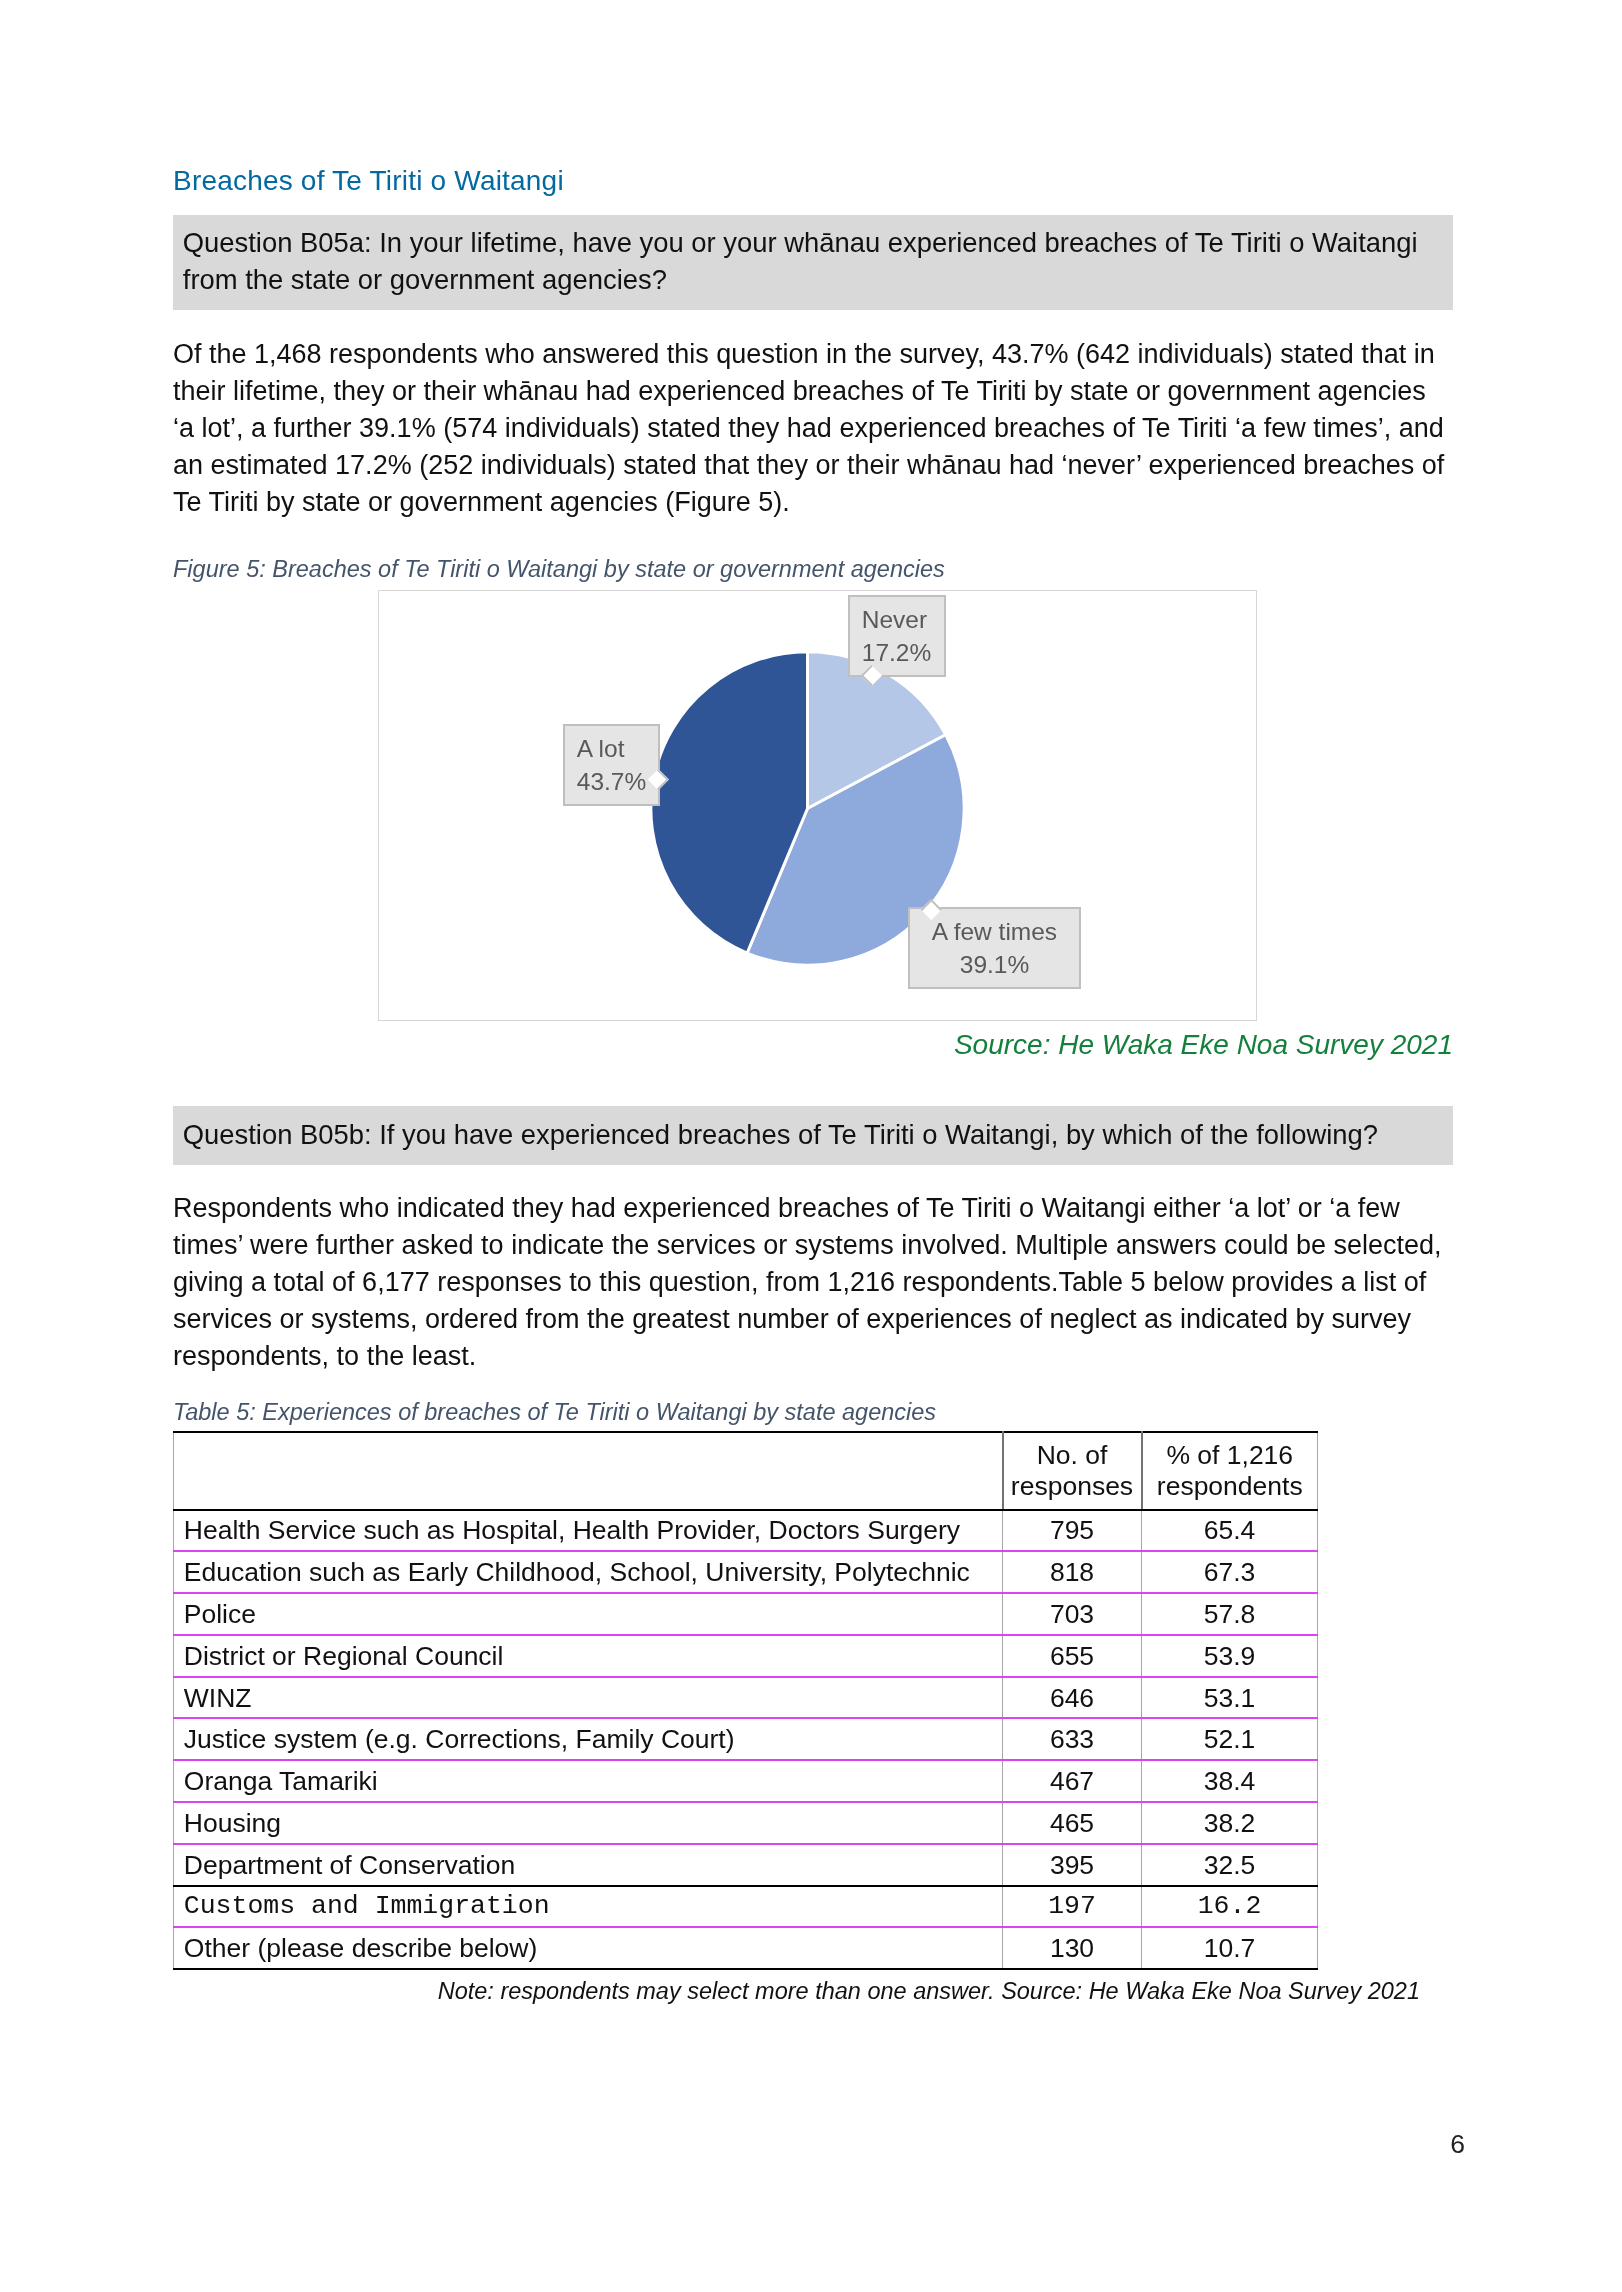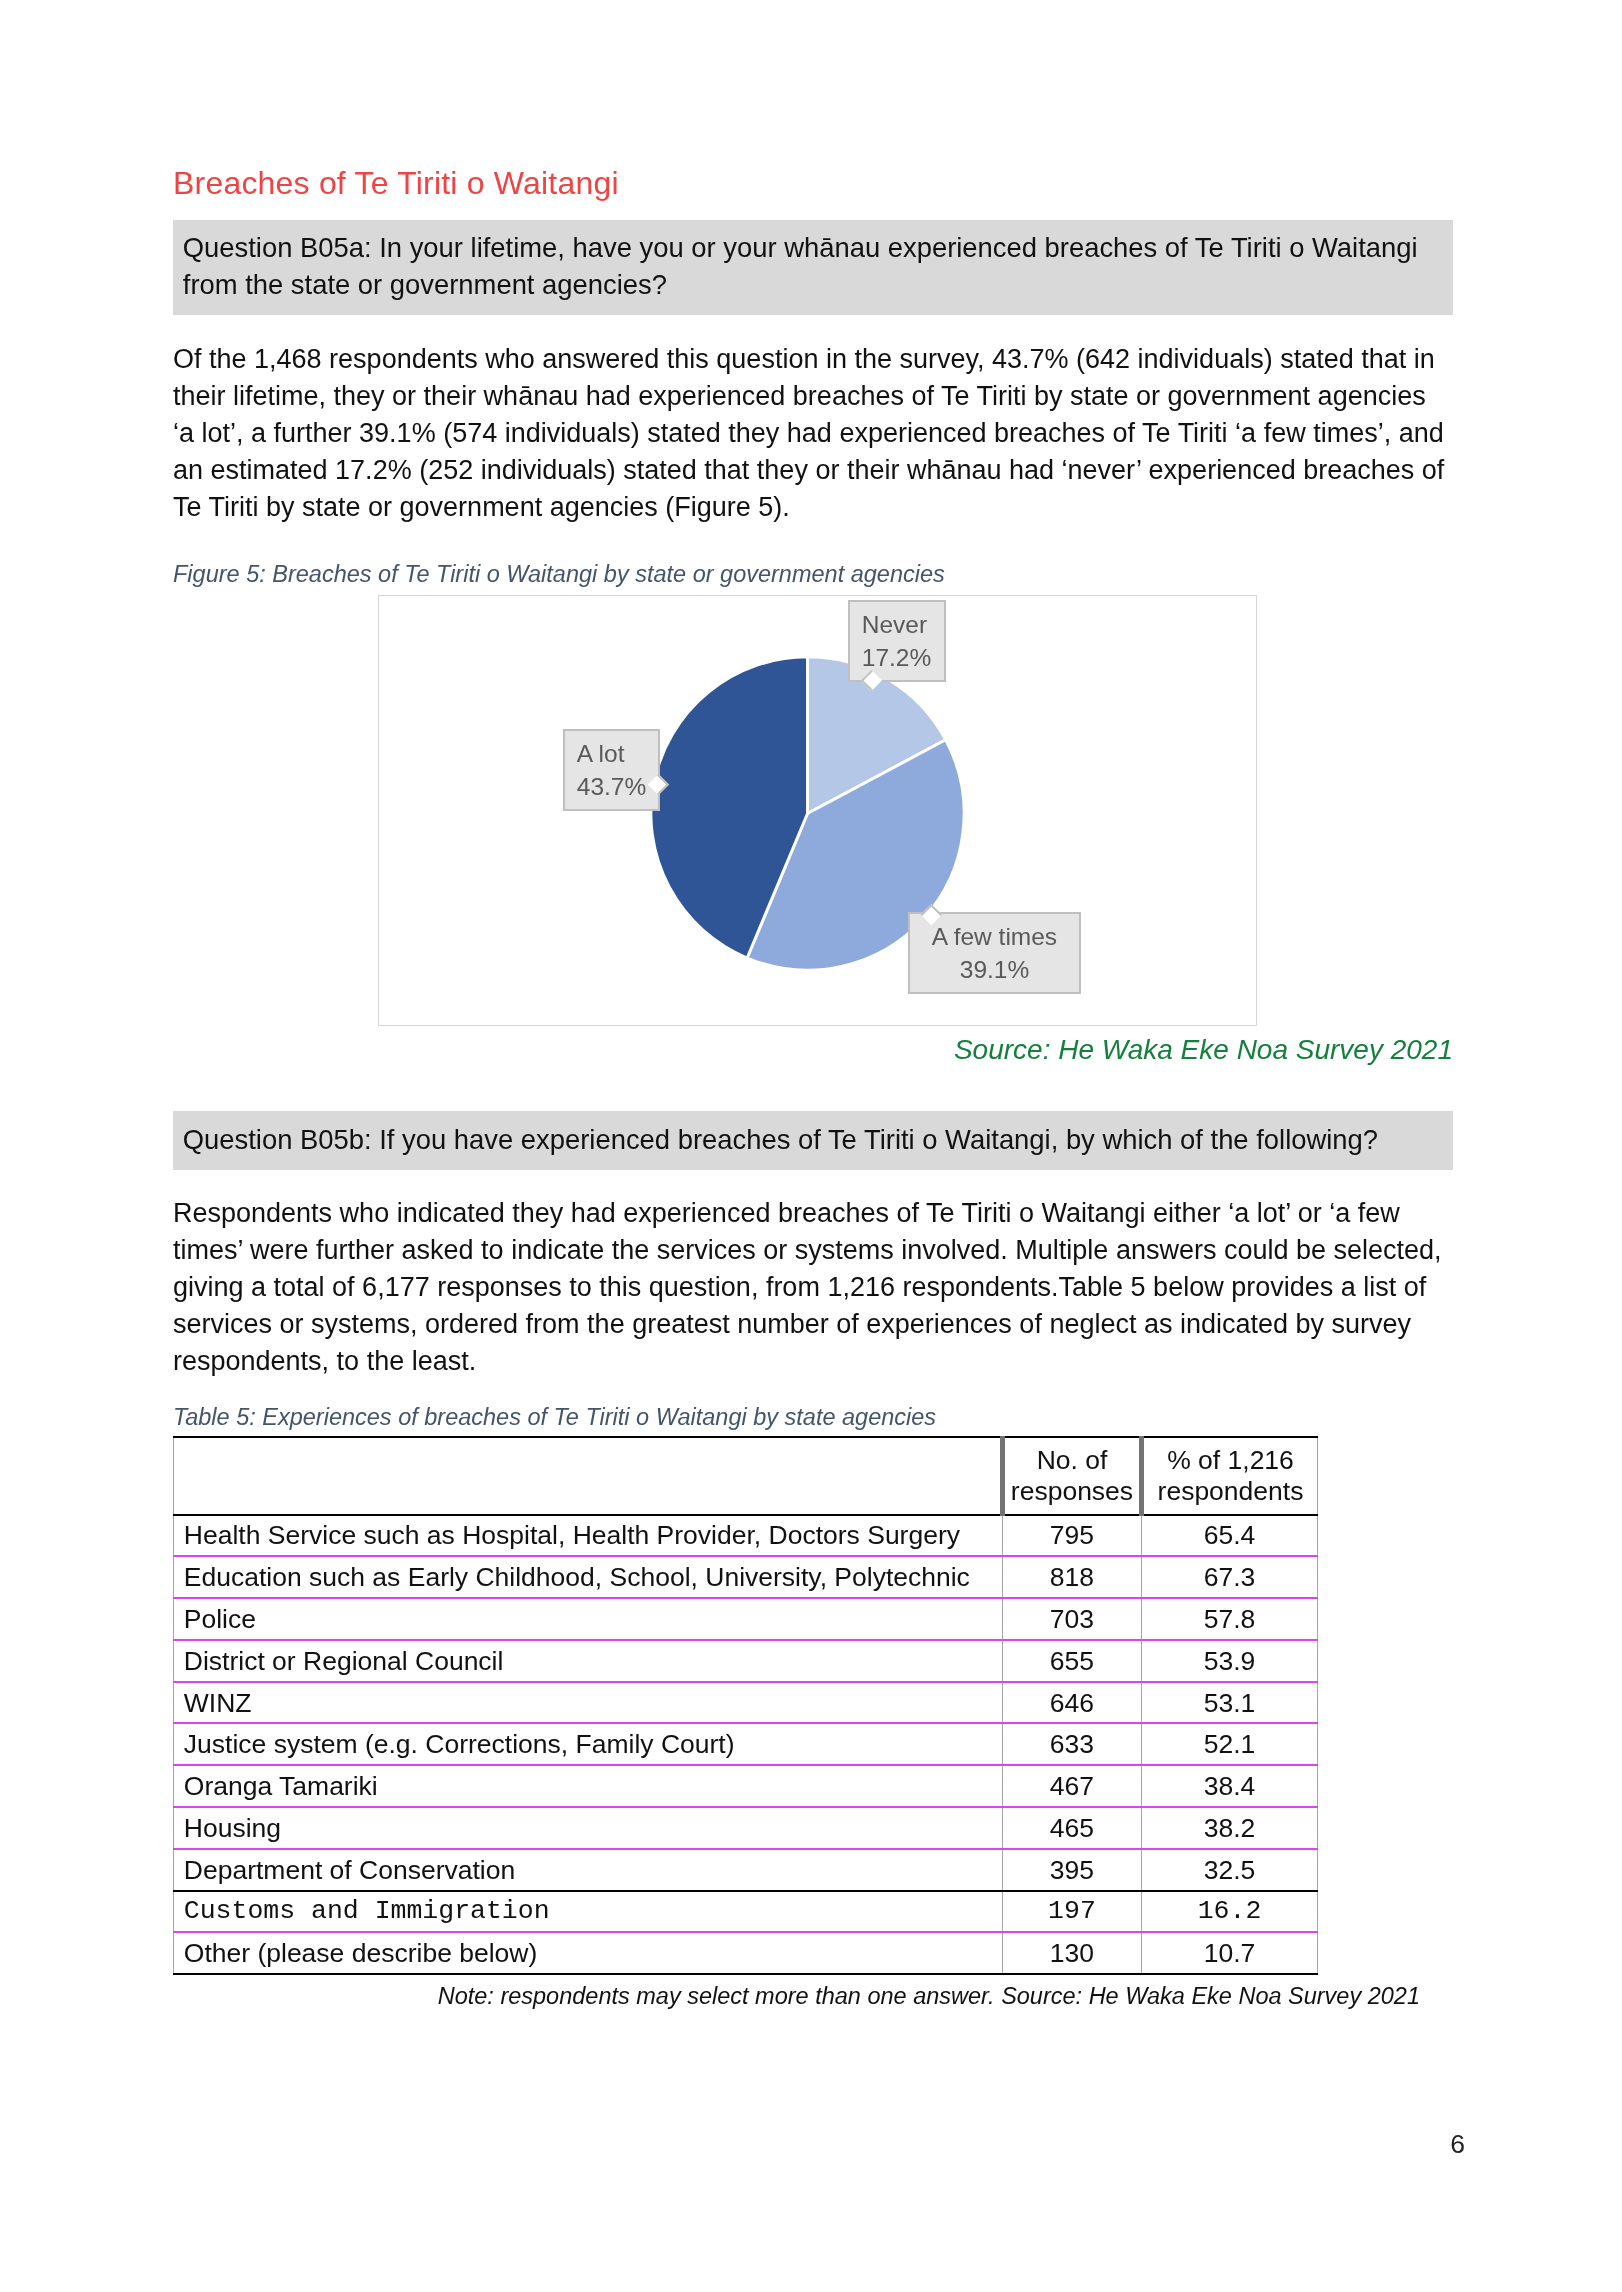--- a/index.html
+++ b/index.html
@@ -4,21 +4,21 @@
 <style>
   * { margin:0; padding:0; box-sizing:border-box; }
   body { background:#888; font-family:"Liberation Sans","DejaVu Sans",sans-serif; }
   .page {
     position:relative; width:1622px; height:2293px; background:#ffffff;
     margin:0 auto; overflow:hidden; color:#1a1a1a;
   }
   .content { position:absolute; left:173px; top:0; width:1280px; }
 
   .doc-title {
-    margin-top:165px; font-size:32px; font-weight:400; color:#ef4444;
+    margin-top:165px; font-size:28px; font-weight:400; color:#0369a1;
     letter-spacing:0.2px;
   }
   .qbox {
     background:#D9D9D9; margin-top:17.6px; padding:9.8px 13.7px 11.8px 9.8px;
     font-size:27.4px; line-height:37px; color:#111;
   }
   .qbox.single { margin-top:45px; }
   .body-para {
     margin-top:25.5px; font-size:27px; line-height:37px; color:#111;
     text-align:left;
@@ -66,21 +66,21 @@
   }
   table.data {
     margin-top:4.9px; width:1145px; border-collapse:collapse;
     font-size:26.5px; color:#111;
     border-top:2.9px solid #000; border-bottom:2.9px solid #000;
     border-left:1px solid #A6A6A6; border-right:1px solid #A6A6A6;
   }
   table.data th {
     font-weight:400; text-align:center; vertical-align:middle;
     white-space:pre-line; line-height:31px; padding:6.9px 5.9px;
-    border-bottom:2.9px solid #000; border-left:5px solid #737373;
+    border-bottom:2.9px solid #000; border-left:2px solid #737373;
   }
   table.data td {
     padding:4.9px 9.8px; line-height:30px;
     border-top:2px solid #d946ef; border-left:1px solid #A6A6A6;
   }
   table.data th:first-child, table.data td:first-child { border-left:none; }
   table.data td.c-num { text-align:center; }
   table.data col.c1 { width:829px; }
   table.data col.c2 { width:139px; }
   table.data col.c3 { width:176px; }

